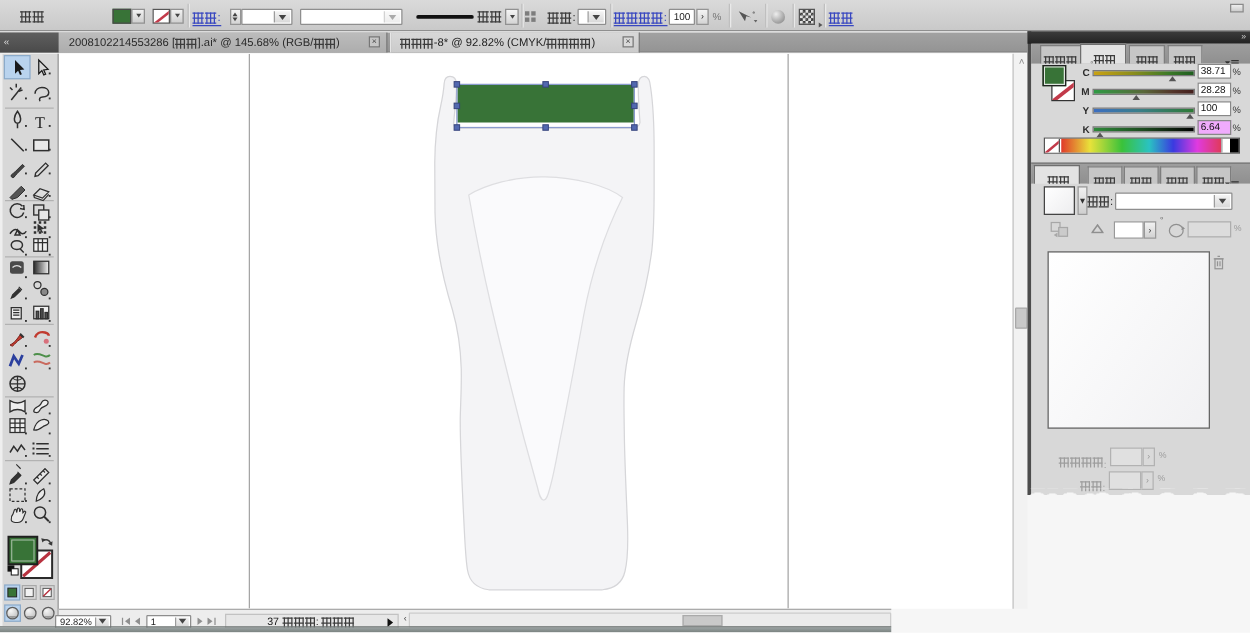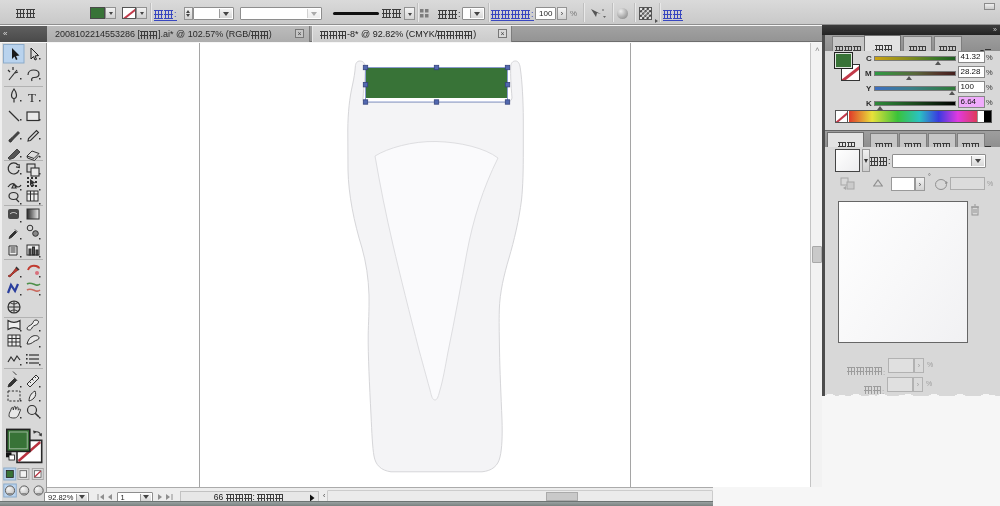--- a/index.html
+++ b/index.html
@@ -112,21 +112,21 @@
     <div class="abs" style="left:612px;top:3px;width:1px;height:19px;background:#bfbfbf;box-shadow:1px 0 0 #e9e9e9"></div>
     <div class="abs" style="left:634px;top:3px;width:1px;height:19px;background:#bfbfbf;box-shadow:1px 0 0 #e9e9e9"></div>
     <div class="abs" style="left:659px;top:3px;width:1px;height:19px;background:#bfbfbf;box-shadow:1px 0 0 #e9e9e9"></div>
 
     <div class="abs" style="left:984px;top:3px;width:11px;height:7px;border:1px solid #8a8a8a;background:linear-gradient(#eee,#ccc)"></div>
   </div>
 
   <div class="abs" id="tabstrip" style="left:0;top:26px;width:822px;height:16px;background:linear-gradient(#a2a2a2,#949494);border-bottom:1px solid #6e6e6e">
     <div class="abs" style="left:0;top:0;width:47px;height:16px;background:linear-gradient(#5f5f5f,#4a4a4a);color:#ddd;font-size:8px;line-height:15px;padding-left:3px">«</div>
     <div class="abs" style="left:47px;top:0;width:263px;height:16px;background:linear-gradient(#bcbcbc,#adadad);border-right:1px solid #7d7d7d;color:#2a2a2a;font-size:9px;line-height:16px;white-space:nowrap;overflow:hidden">
-      <span style="margin-left:8px">2008102214553286 [</span><span class="zh s8"></span><span class="zh s8"></span><span>].ai* @ 102.57% (RGB/</span><span class="zh s8"></span><span class="zh s8"></span><span>)</span>
+      <span style="margin-left:8px">2008102214553286 [</span><span class="zh s8"></span><span class="zh s8"></span><span>].ai* @ 145.68% (RGB/</span><span class="zh s8"></span><span class="zh s8"></span><span>)</span>
       <span class="abs" style="left:248px;top:3px;width:9px;height:9px;border:1px solid #777;background:#c6c6c6;font-size:7px;line-height:8px;text-align:center;color:#444">×</span>
     </div>
     <div class="abs" style="left:312px;top:0;width:200px;height:16px;background:linear-gradient(#d8d8d8,#cbcbcb);border-right:1px solid #7d7d7d;border-left:1px solid #e6e6e6;color:#222;font-size:9px;line-height:16px;white-space:nowrap;overflow:hidden">
       <span style="margin-left:7px"></span><span class="zh s8"></span><span class="zh s8"></span><span class="zh s8"></span><span>-8* @ 92.82% (CMYK/</span><span class="zh s8"></span><span class="zh s8"></span><span class="zh s8"></span><span class="zh s8"></span><span>)</span>
       <span class="abs" style="left:185px;top:3px;width:9px;height:9px;border:1px solid #777;background:#d9d9d9;font-size:7px;line-height:8px;text-align:center;color:#444">×</span>
     </div>
   </div>
 
   <div class="abs" id="canvas" style="left:47px;top:43px;width:763px;height:444px;background:#fff;overflow:hidden">
     <svg width="763" height="444" viewBox="47 43 763 444" shape-rendering="geometricPrecision">
@@ -415,21 +415,21 @@
       </div>
     <div class="combo" style="left:69.5px;top:3.5px;width:36px;height:11px;font-size:7.5px;line-height:10px;color:#222;padding-left:3px">1<span class="arr" style="width:11px"></span></div>
     <div class="abs" style="left:109px;top:5.5px;width:18px;height:6px">
         <svg width="18" height="6">
           <path d="M2,0 L6,3 L2,6 Z" fill="#8f8f8f"></path>
           <path d="M10,0 L14,3 L10,6 Z" fill="#8f8f8f"></path>
           <line x1="16" y1="0" x2="16" y2="6" stroke="#8f8f8f"></line>
         </svg>
       </div>
     <div class="abs" style="left:132.5px;top:3px;width:139px;height:11.5px;background:#e7e7e7;border:1px solid #c2c2c2;font-size:8.5px;line-height:10px;color:#1a1a1a;text-align:center">
-      <span>66 </span><span class="zh s8"></span><span class="zh s8"></span><span class="zh s8"></span><span>: </span><span class="zh s8"></span><span class="zh s8"></span><span class="zh s8"></span>
+      <span>37 </span><span class="zh s8"></span><span class="zh s8"></span><span class="zh s8"></span><span>: </span><span class="zh s8"></span><span class="zh s8"></span><span class="zh s8"></span>
       <span class="abs" style="right:3px;top:2px">
           <svg width="6" height="8">
             <path d="M1,0.5 L5.5,4 L1,7.5 Z" fill="#111"></path>
           </svg>
         </span>
     </div>
     <div class="txt" style="left:276px;top:4px;color:#444;font-size:7px">‹</div>
     <div class="abs" style="left:280px;top:2px;width:386px;height:11.5px;background:#ebebeb;border:1px solid #cccccc;border-radius:1px">
       <div class="abs" style="left:218px;top:1px;width:32px;height:9px;background:#c9c9c9;border:1px solid #aaa"></div>
     </div>
@@ -454,21 +454,21 @@
     <div class="abs" style="left:0;top:26px;width:175px;height:78.5px;background:#d8d8d8">
 
       <div class="abs" style="left:16px;top:13px;width:19px;height:17px;background:#fff;border:1.5px solid #333;overflow:hidden">
           <div class="abs" style="left:-4px;top:6px;width:30px;height:2.5px;background:#c23a4a;transform:rotate(-38deg)"></div>
         </div>
       <div class="abs" style="left:9px;top:1px;width:19px;height:17px;background:#387337;border:1.5px solid #222;box-shadow:inset 0 0 0 1px #dfe7df"></div>
 
       <div class="txt" style="left:41px;top:3px;font-size:8px;font-weight:bold">C</div>
       <div class="abs" style="left:49px;top:4.5px;width:82px;height:5.5px;border:1px solid #7a7a7a;background:linear-gradient(90deg,#caa212,#8a8d1d 40%,#3c7a28 75%,#1e5e20)"></div>
       <div class="abs" style="left:110px;top:10px;width:0;height:0;border-left:3px solid transparent;border-right:3px solid transparent;border-bottom:4px solid #555"></div>
-      <div class="abs" style="left:132.5px;top:0px;width:27px;height:12px;background:#fff;border:1px solid #888;font-size:8px;line-height:10px;color:#111;padding-left:2px">41.32</div>
+      <div class="abs" style="left:132.5px;top:0px;width:27px;height:12px;background:#fff;border:1px solid #888;font-size:8px;line-height:10px;color:#111;padding-left:2px">38.71</div>
       <div class="txt" style="left:161px;top:2px;font-size:7.5px;color:#333">%</div>
 
       <div class="txt" style="left:40px;top:18px;font-size:8px;font-weight:bold">M</div>
       <div class="abs" style="left:49px;top:19.5px;width:82px;height:5.5px;border:1px solid #7a7a7a;background:linear-gradient(90deg,#2e9a44,#59683a 50%,#54342a 80%,#431f1c)"></div>
       <div class="abs" style="left:81px;top:25px;width:0;height:0;border-left:3px solid transparent;border-right:3px solid transparent;border-bottom:4px solid #555"></div>
       <div class="abs" style="left:132.5px;top:15px;width:27px;height:12px;background:#fff;border:1px solid #888;font-size:8px;line-height:10px;color:#111;padding-left:2px">28.28</div>
       <div class="txt" style="left:161px;top:17px;font-size:7.5px;color:#333">%</div>
 
       <div class="txt" style="left:41px;top:33px;font-size:8px;font-weight:bold">Y</div>
       <div class="abs" style="left:49px;top:34.5px;width:82px;height:5.5px;border:1px solid #7a7a7a;background:linear-gradient(90deg,#3c6ec2,#3a7f8a 45%,#2e7a35)"></div>

